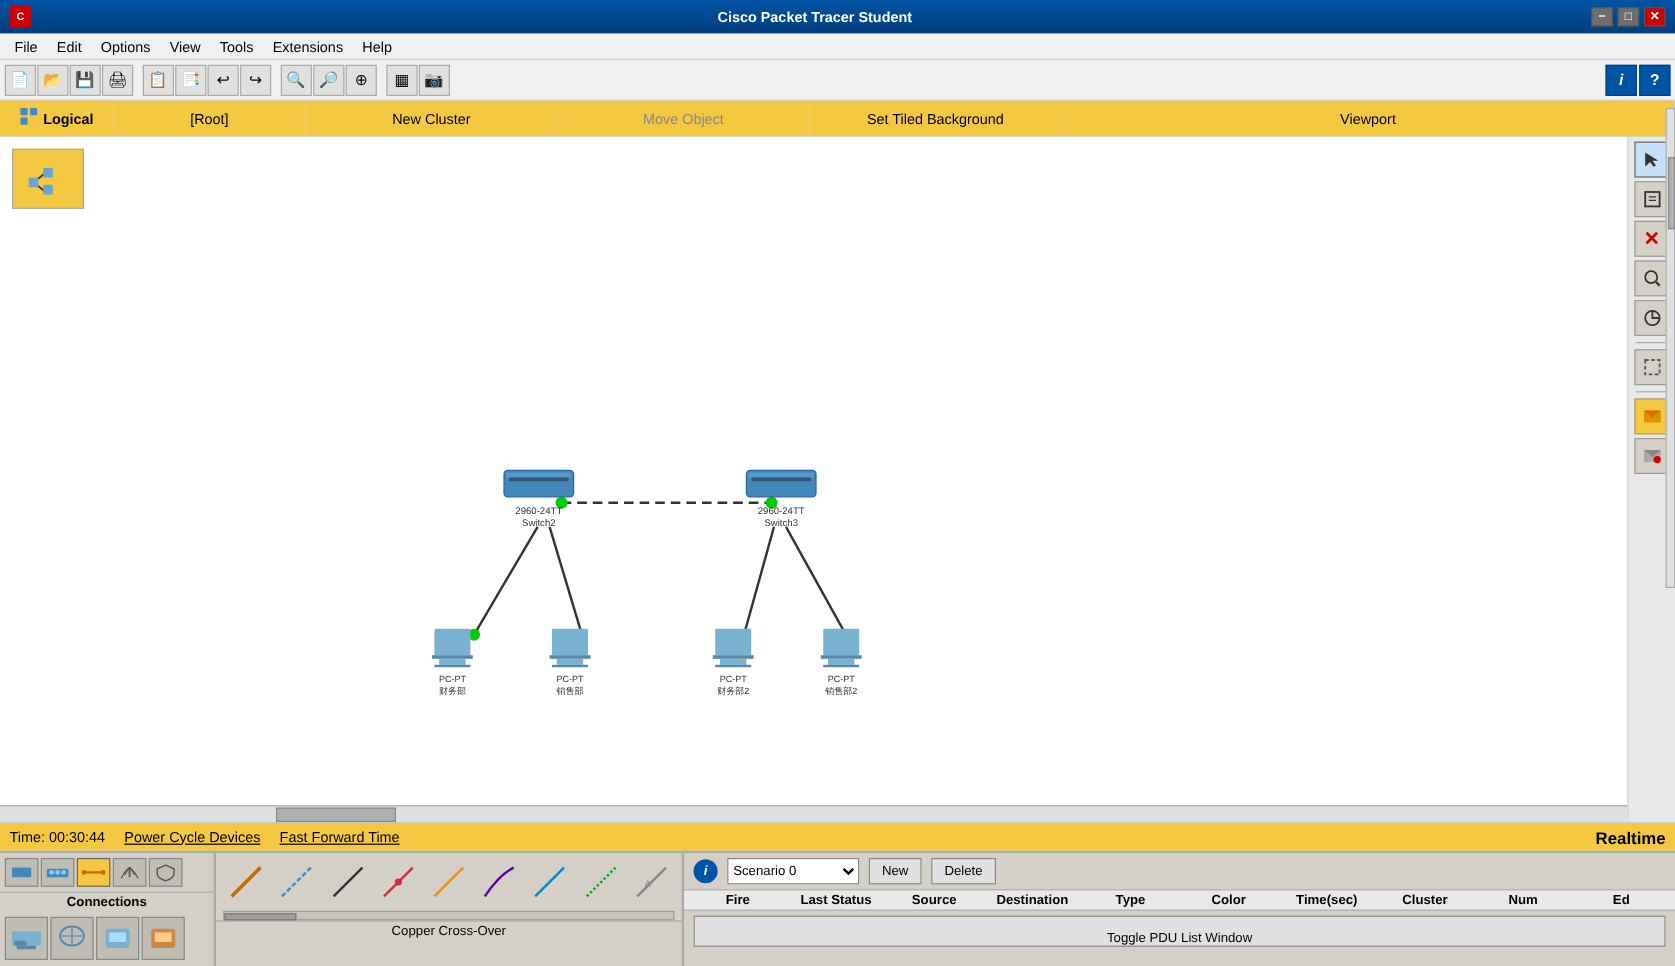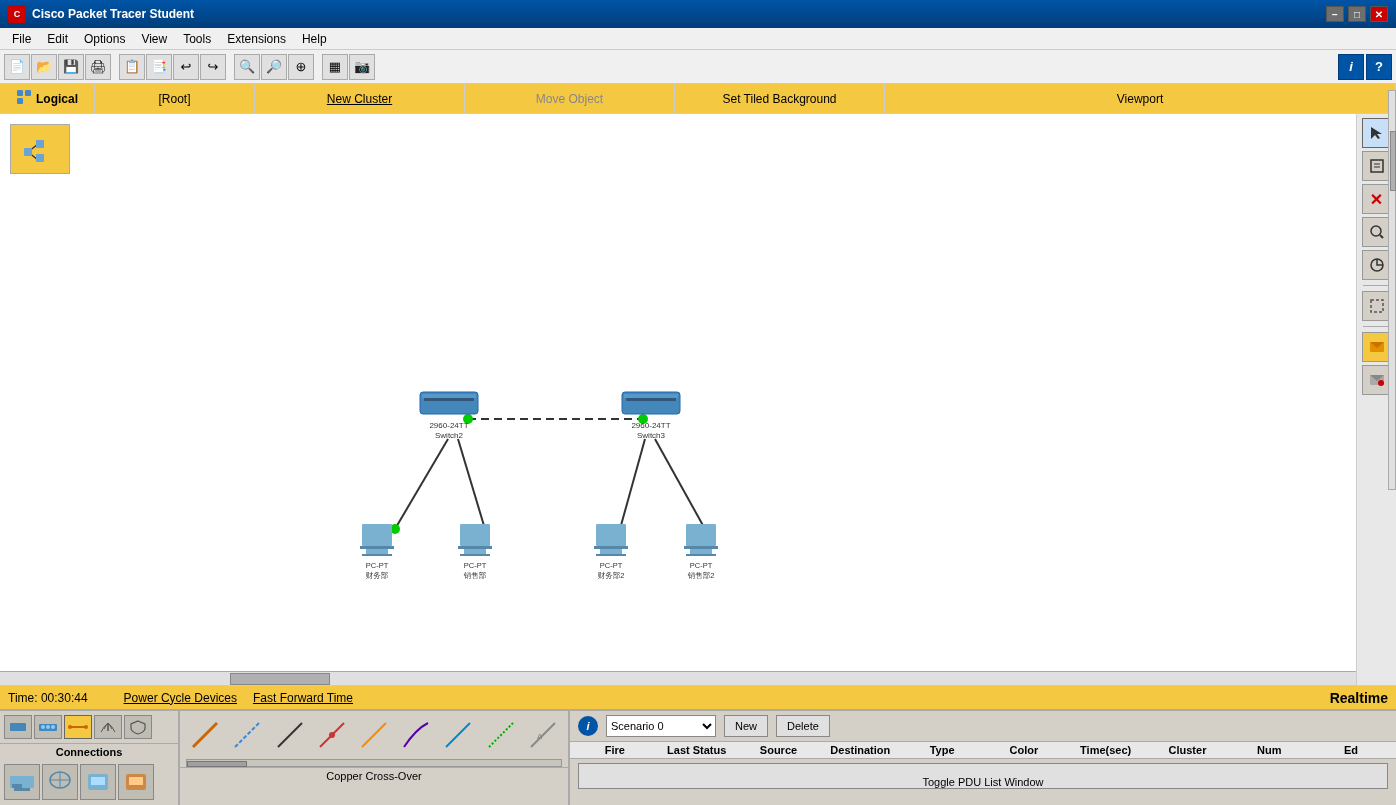--- a/index.html
+++ b/index.html
@@ -17,21 +17,21 @@
       font-weight: bold;
     }
     #titlebar .logo {
       width: 18px; height: 18px;
       background: #cc0000;
       border-radius: 2px;
       margin-right: 6px;
       display: flex; align-items: center; justify-content: center;
       font-size: 9px; color: white; font-weight: bold;
     }
-    #titlebar .title { flex: 1; }
+    #titlebar .title { flex: 1; text-align: center; }
     #titlebar .win-btns { display: flex; gap: 4px; }
     #titlebar .win-btn {
       width: 18px; height: 16px;
       background: #6e6e6e;
       border: 1px solid #555;
       color: white; font-size: 10px;
       display: flex; align-items: center; justify-content: center;
       cursor: pointer;
     }
     #titlebar .win-btn.close { background: #cc0000; }
@@ -83,21 +83,21 @@
     .topo-section {
       display: flex; align-items: center; justify-content: center;
       height: 100%;
       border-right: 1px solid #ccc;
       font-size: 12px;
       cursor: pointer;
       padding: 0 16px;
     }
     .topo-logical { background: #f5c842; font-weight: bold; min-width: 80px; }
     .topo-root { min-width: 160px; }
-    .topo-newcluster { min-width: 210px; text-decoration: underline; }
+    .topo-newcluster { min-width: 210px; }
     .topo-moveobj { min-width: 210px; color: #888; }
     .topo-tiled { min-width: 210px; }
     .topo-viewport { flex: 1; }
 
     
     #main {
       display: flex;
       height: calc(805px - 28px - 22px - 34px - 30px - 120px);
       
     }
@@ -510,21 +510,21 @@
 
     <div style="position:absolute;right:0;top:90px;width:8px;height:400px;background:#e0e0e0;border:1px solid #aaa;">
       <div style="width:6px;height:60px;background:#b0b0b0;border:1px solid #888;position:absolute;top:40px;left:1px;"></div>
     </div>
   </div>
 </div>
 
 <div id="statusbar">
   <div class="status-left">
     <span>Time: 00:30:44</span>
-    <span style="cursor:pointer;text-decoration:underline;margin-left:20px;">Power Cycle Devices</span>
+    <span style="cursor:pointer;text-decoration:underline;">Power Cycle Devices</span>
     <span style="cursor:pointer;text-decoration:underline;">Fast Forward Time</span>
   </div>
   <div class="status-right">Realtime</div>
 </div>
 
 <div id="bottom-panel">
 
   <div id="device-panel">
     <div class="device-icons-row">
       <div class="dev-icon">

